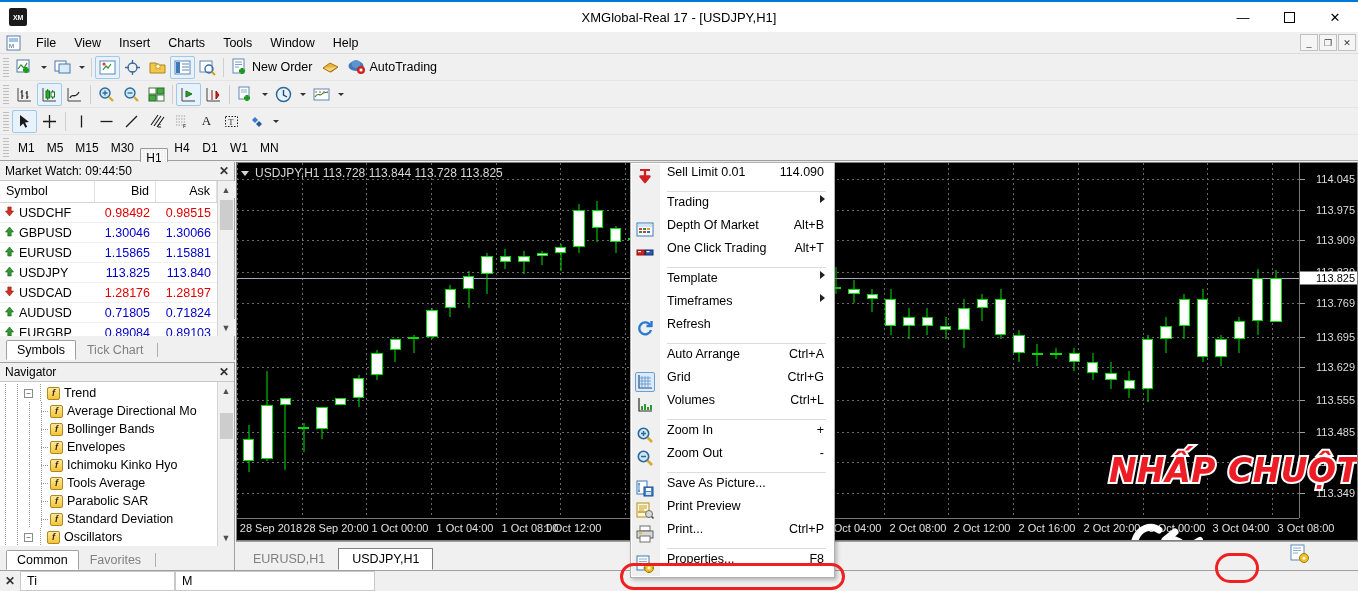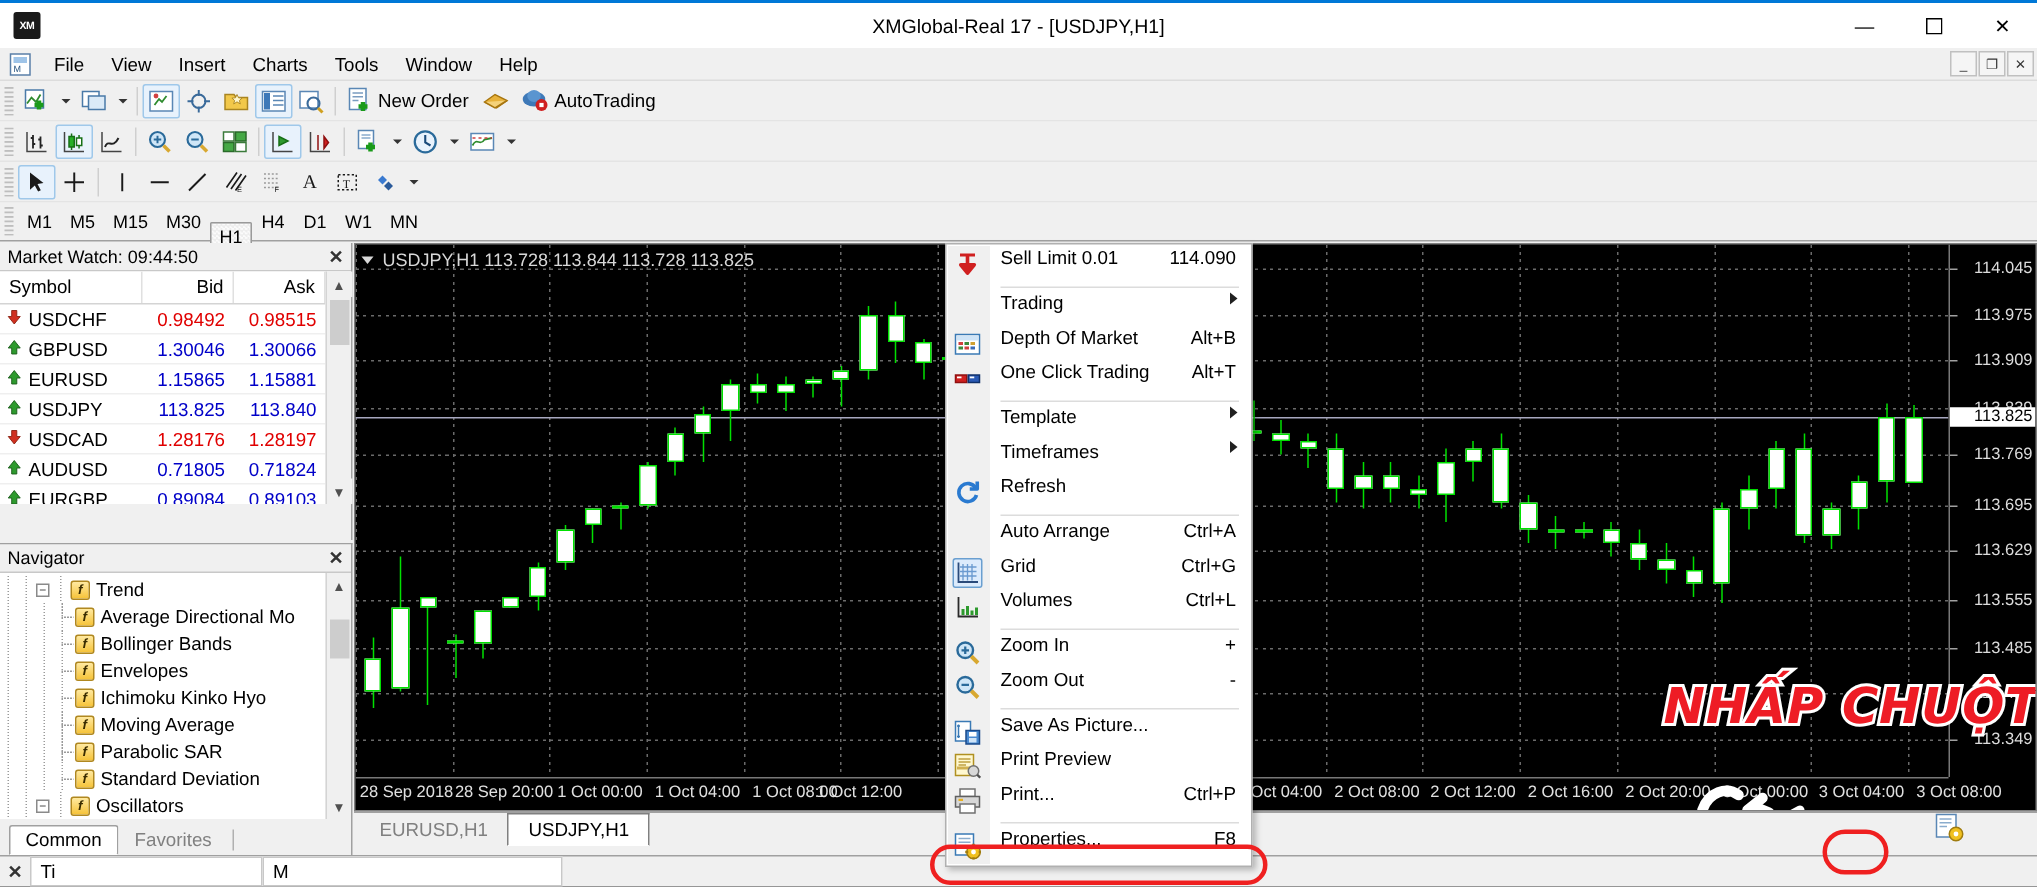--- a/index.html
+++ b/index.html
@@ -96,21 +96,21 @@
   .gridh{position:absolute;left:0;right:0;height:1px;background-image:repeating-linear-gradient(to right,#6a6a6a 0 2px,transparent 2px 5px);}
   #pricelineH{position:absolute;left:0;right:0;height:1px;background:#a8a8c0;}
   .candle{position:absolute;}
   .wick{position:absolute;width:1px;background:#00e000;left:50%;transform:translateX(-50%);}
   .body{position:absolute;left:0;right:0;background:#fff;border:1px solid #00e000;}
   
   #overlay-text{position:absolute;left:872px;top:288px;font-size:33px;font-weight:bold;font-style:italic;color:#ee1c25;letter-spacing:.5px;z-index:10;
     -webkit-text-stroke:4px #fff;paint-order:stroke fill;white-space:nowrap;font-family:"DejaVu Sans",sans-serif;}
   #mouse-icon{position:absolute;left:868px;top:355px;z-index:10;}
   
-  #charttabs{position:absolute;left:0;right:0;bottom:0;height:29px;background:#f0f0f0;border-top:1px solid #a0a0a0;display:flex;padding-left:4px;}
+  #charttabs{position:absolute;left:0;right:0;bottom:0;height:29px;background:#f0f0f0;border-top:1px solid #a0a0a0;display:flex;align-items:flex-end;padding-left:4px;}
   .ctab{height:22px;padding:0 13px;display:flex;align-items:center;font-size:12.5px;color:#808080;}
   .ctab.active{color:#000;background:#fff;border:1px solid #808080;border-bottom:1px solid #fff;}
   
   #bottomstrip{position:absolute;left:0;right:0;bottom:0;height:21px;background:#f0f0f0;border-top:1px solid #a0a0a0;display:flex;align-items:center;}
   #bs-close{width:20px;text-align:center;font-size:12px;font-weight:bold;color:#333;}
   .bs-col{height:20px;border:1px solid #c8c8c8;background:#fff;display:flex;align-items:center;padding-left:6px;font-size:12.5px;color:#000;}
   
   #ctxmenu{position:absolute;left:630px;top:162px;width:205px;background:#fff;border:1px solid #b0b0b0;box-shadow:2px 2px 4px rgba(0,0,0,.25);z-index:40;padding:2px 0;}
   #ctx-gutter{position:absolute;left:1px;top:1px;bottom:1px;width:28px;background:#f0f0f0;}
   .mrow{position:relative;height:23px;display:flex;align-items:flex-start;z-index:2;}
@@ -496,20 +496,25 @@
               </div>
             </div>
         </div>
         <div class="vscroll">
           <div class="vs-arrow">▲</div>
           <div class="vs-thumb" style="height:30px"></div>
           <div style="flex:1"></div>
           <div class="vs-arrow">▼</div>
         </div>
       </div>
+      <div class="tabstrip">
+        <div class="ptab active">Symbols</div>
+        <div class="ptab">Tick Chart</div>
+        <div class="tabdiv"></div>
+      </div>
     </div>
 
     <div id="nav">
       <div class="panel-title">
         <span>Navigator</span>
         <span class="panel-close">✕</span>
       </div>
       <div id="nav-body">
         <div id="tree">
             <div class="tnode">
@@ -551,21 +556,21 @@
               <div class="elbow"></div>
               <div class="ficon">f</div>
               <span>Ichimoku Kinko Hyo</span>
             </div>
             <div class="tnode">
               <div class="tind tdot"></div>
               <div class="tind tdot"></div>
               <div class="tind tdot"></div>
               <div class="elbow"></div>
               <div class="ficon">f</div>
-              <span>Moving Average</span>
+              <span>Tools Average</span>
             </div>
             <div class="tnode">
               <div class="tind tdot"></div>
               <div class="tind tdot"></div>
               <div class="tind tdot"></div>
               <div class="elbow"></div>
               <div class="ficon">f</div>
               <span>Parabolic SAR</span>
             </div>
             <div class="tnode">

